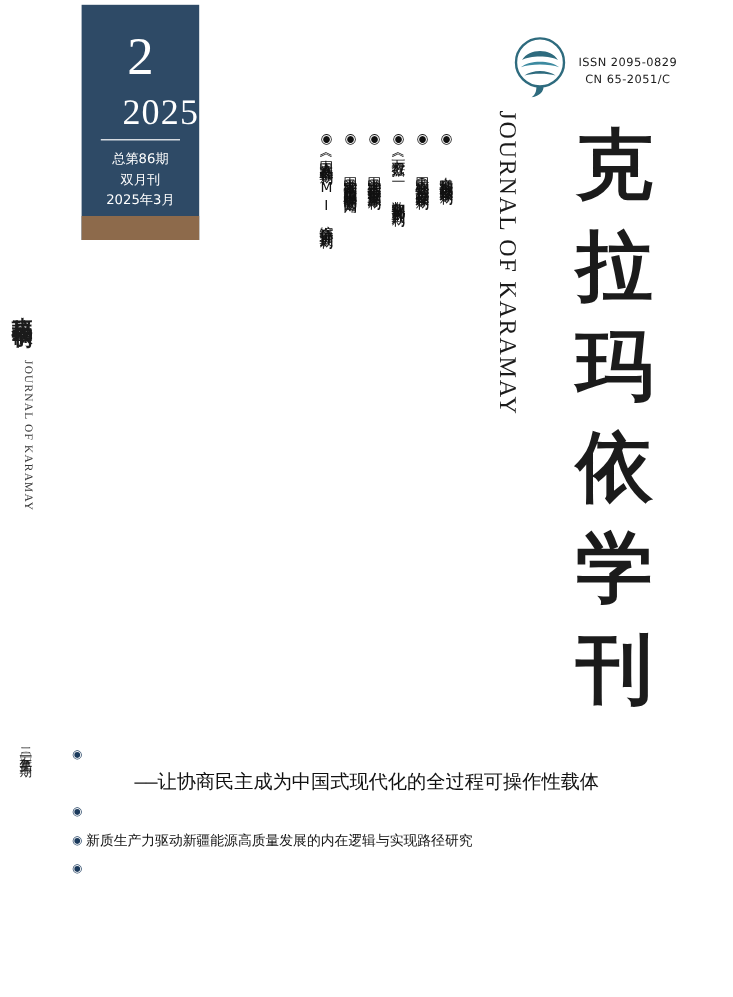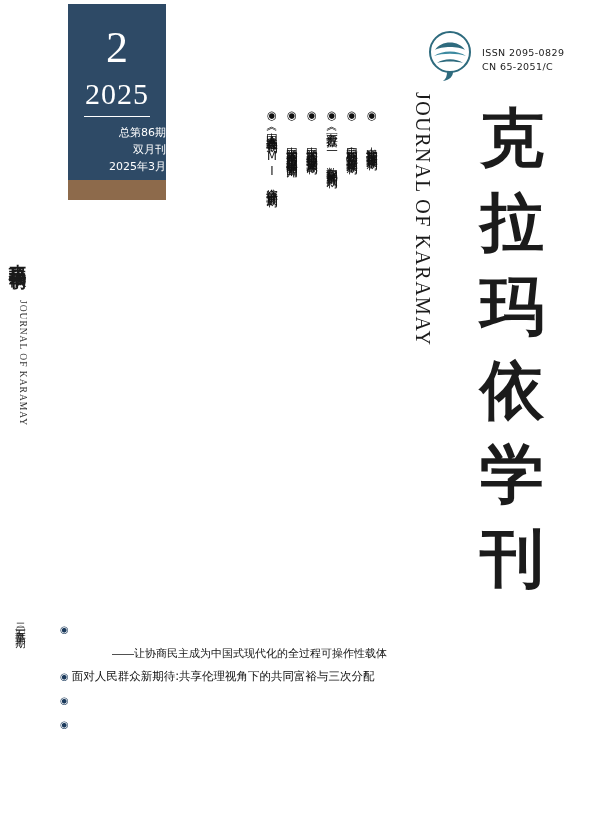--- a/index.html
+++ b/index.html
@@ -41,40 +41,40 @@
     color: #ffffff;
     font-size: 44px;
     line-height: 44px;
     font-family: "Liberation Serif", serif;
   }
   .spine-band .year {
     position: absolute;
     top: 74px;
     left: 0;
     width: 98px;
-    text-align: center;
+    text-align: right;
     color: #ffffff;
     font-size: 30px;
     line-height: 32px;
     letter-spacing: 1px;
   }
   .spine-band .rule {
     position: absolute;
     top: 112px;
     left: 16px;
     width: 66px;
     height: 1px;
     background: #ffffff;
   }
   .spine-band .meta {
     position: absolute;
     top: 120px;
     left: 0;
     width: 98px;
-    text-align: right;
+    text-align: center;
     color: #ffffff;
     font-size: 11px;
     line-height: 17px;
     font-family: "DejaVu Sans", sans-serif;
   }
   .spine-band .tail {
     position: absolute;
     left: 0;
     top: 176px;
     width: 98px;
@@ -85,20 +85,21 @@
   
   .issn-block {
     position: absolute;
     left: 482px;
     top: 46px;
     font-family: "DejaVu Sans", sans-serif;
     font-size: 9.5px;
     line-height: 14px;
     color: #1b1b1b;
     letter-spacing: 0.4px;
+    text-align: center;
   }
 
   
   .logo-mark {
     position: absolute;
     left: 425px;
     top: 30px;
     width: 50px;
     height: 52px;
   }
@@ -216,22 +217,22 @@
   }
   .toc-bullet {
     flex: 0 0 auto;
     margin-right: 3px;
     font-size: 10px;
     line-height: 19px;
     color: #1b3a5c;
   }
   .toc-sub {
     padding-left: 52px;
-    font-family: Liberation Sans, sans-serif;
-    font-size: 11px;
+    font-family: Liberation Mono, monospace;
+    font-size: 16px;
     line-height: 18px;
     color: #111111;
     margin-bottom: 5px;
   }
 </style>
 </head>
 <body>
 
 <div class="cover">
 
@@ -287,25 +288,25 @@
   <div class="edge-date">二〇二五年第二期</div>
 
   <div class="toc">
     <div class="toc-row">
       <span class="toc-bullet">◉</span>
     </div>
     <div class="toc-sub">——让协商民主成为中国式现代化的全过程可操作性载体</div>
 
     <div class="toc-row">
       <span class="toc-bullet">◉</span>
-      <span>面对人民群众新期待:共享伦理视角下的共同富裕与三次分配</span>
     </div>
 
     <div class="toc-row">
       <span class="toc-bullet">◉</span>
+      <span>新质生产力驱动新疆能源高质量发展的内在逻辑与实现路径研究</span>
     </div>
 
     <div class="toc-row">
       <span class="toc-bullet">◉</span>
     </div>
   </div>
 
 </div>
 
 </body></html>

